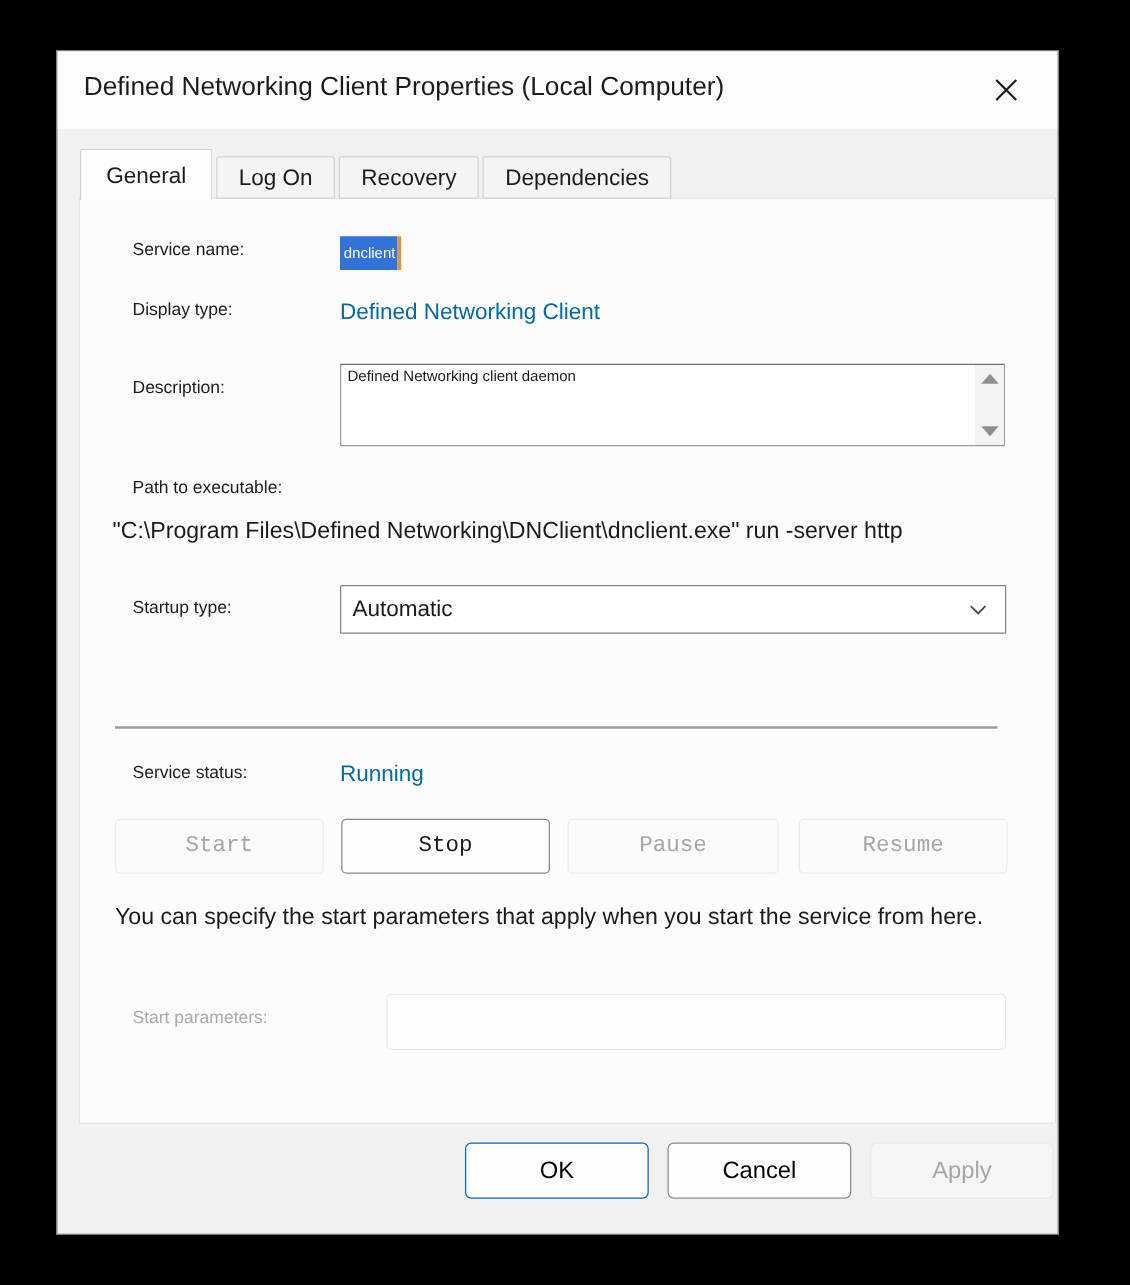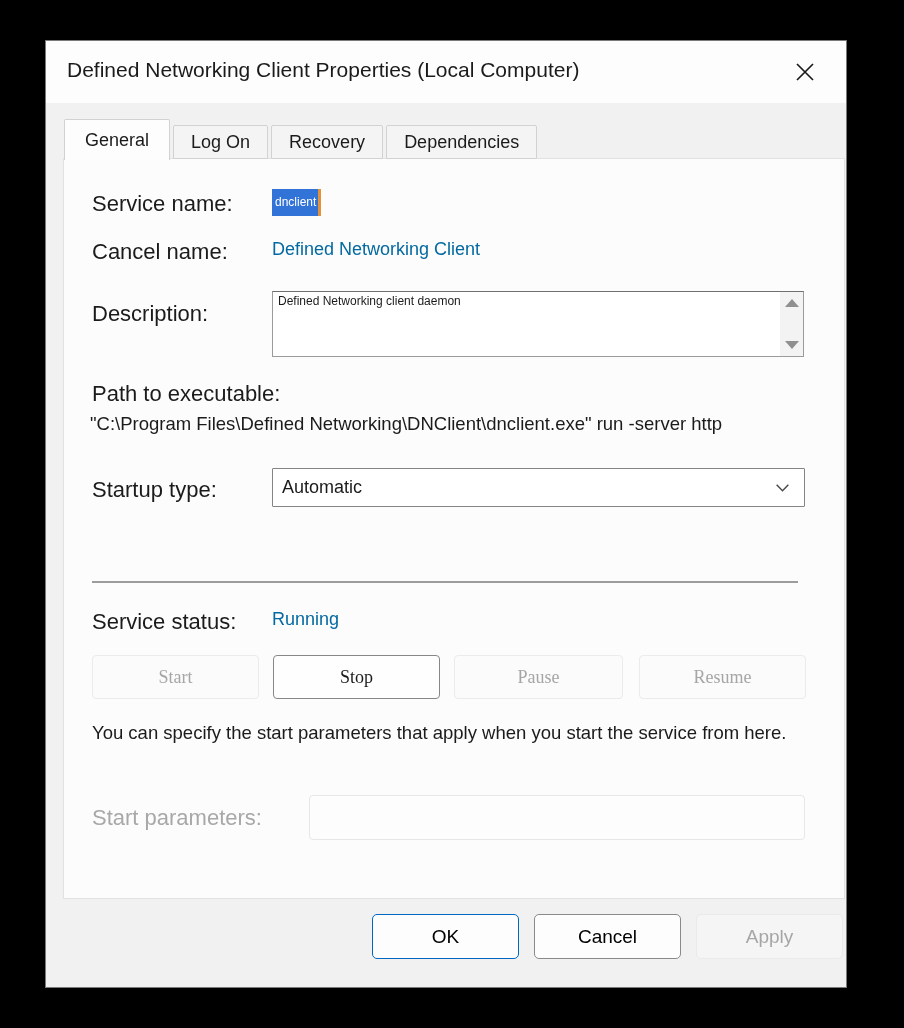--- a/index.html
+++ b/index.html
@@ -37,21 +37,21 @@
   .tab.active {
     height: 41px; background: #fdfdfd; border-bottom: none;
     margin-bottom: -1px; padding: 0 20px; z-index: 4;
   }
 
   
   .panel {
     position: absolute; left: 17px; top: 117px; width: 782px; height: 741px;
     background: #fcfcfc; border: 1px solid #e2e2e2; z-index: 2; overflow: hidden;
   }
-  .lbl { position: absolute; font-size: 22px; color: #1b1b1b; white-space: nowrap; }
+  .lbl { position: absolute; font-size: 14px; color: #1b1b1b; white-space: nowrap; margin-left: 14px; }
   .val { position: absolute; font-size: 18px; color: #0369a1; white-space: nowrap; }
 
   .sel-wrap { position: absolute; left: 208px; top: 30px; display: flex; align-items: stretch; height: 27px; }
   .sel-text { background: #3273d8; color: #fff; font-size: 12px; line-height: 27px; padding: 0 2px 0 3px; }
   .caret { width: 3px; background: #e1923a; }
 
   .desc-box {
     position: absolute; left: 208px; top: 132px; width: 532px; height: 66px;
     background: #fff; border: 1px solid #9b9b9b; border-top-color: #6f6f6f;
   }
@@ -72,21 +72,21 @@
     background: #fff; border: 1px solid #848484; border-radius: 1px;
     display: flex; align-items: center; cursor: pointer;
   }
   .combo-text { font-size: 18px; color: #1b1b1b; padding-left: 9px; flex: 1; }
   .combo-chevron { padding-right: 13px; display: flex; align-items: center; }
 
   .separator { position: absolute; left: 28px; top: 422px; width: 706px; height: 2px; background: #9c9c9c; }
 
   .svc-btn {
     position: absolute; top: 496px; height: 44px; border-radius: 4px;
-    font-family: Liberation Serif, serif; font-size: 18px;
+    font-family: Liberation Mono, monospace; font-size: 18px;
     display: flex; align-items: center; justify-content: center;
   }
   .svc-btn.enabled { background: #fefefe; border: 1px solid #878787; color: #1b1b1b; cursor: pointer; }
   .svc-btn.disabled { background: #fbfbfb; border: 1px solid #ebebeb; color: #a6a6a6; }
 
   .help-text { position: absolute; left: 28px; top: 560px; width: 712px; font-size: 18.5px; color: #1b1b1b; line-height: 27px; }
 
   .lbl.disabled { color: #a8a8a8; }
   .params-input {
     position: absolute; left: 245px; top: 636px; width: 496px; height: 45px;
@@ -129,21 +129,21 @@
     </div>
 
     <div class="panel">
 
       <div class="lbl" style="left:28px; top:32px;">Service name:</div>
       <div class="sel-wrap">
         <span class="sel-text">dnclient</span>
         <span class="caret"></span>
       </div>
 
-      <div class="lbl" style="left:28px; top:80px;">Cancel name:</div>
+      <div class="lbl" style="left:28px; top:80px;">Display type:</div>
       <div class="val" style="left:208px; top:80px;">Defined Networking Client</div>
 
       <div class="lbl" style="left:28px; top:142px;">Description:</div>
       <div class="desc-box">
         <div class="desc-text">Defined Networking client daemon</div>
         <div class="desc-scroll">
           <div class="tri tri-up"></div>
           <div class="tri tri-down"></div>
         </div>
       </div>

